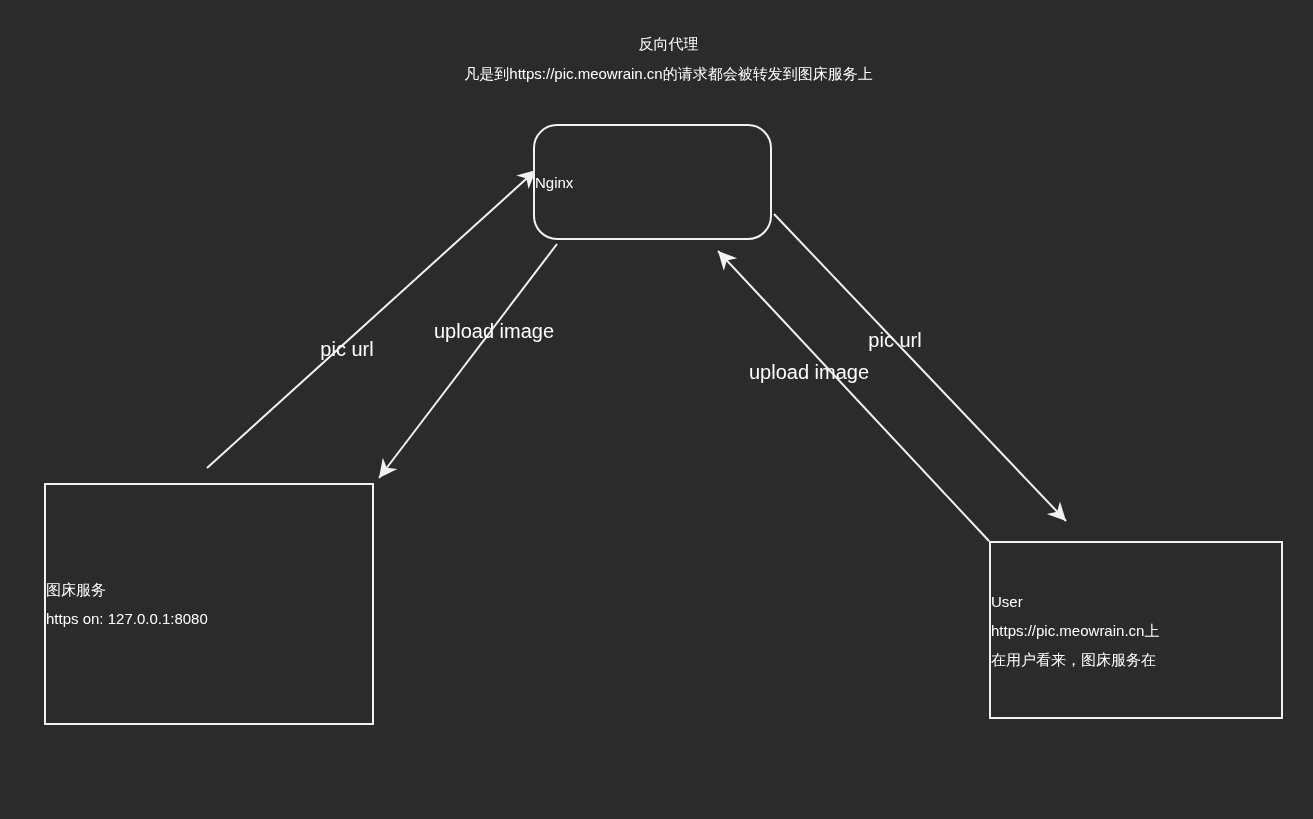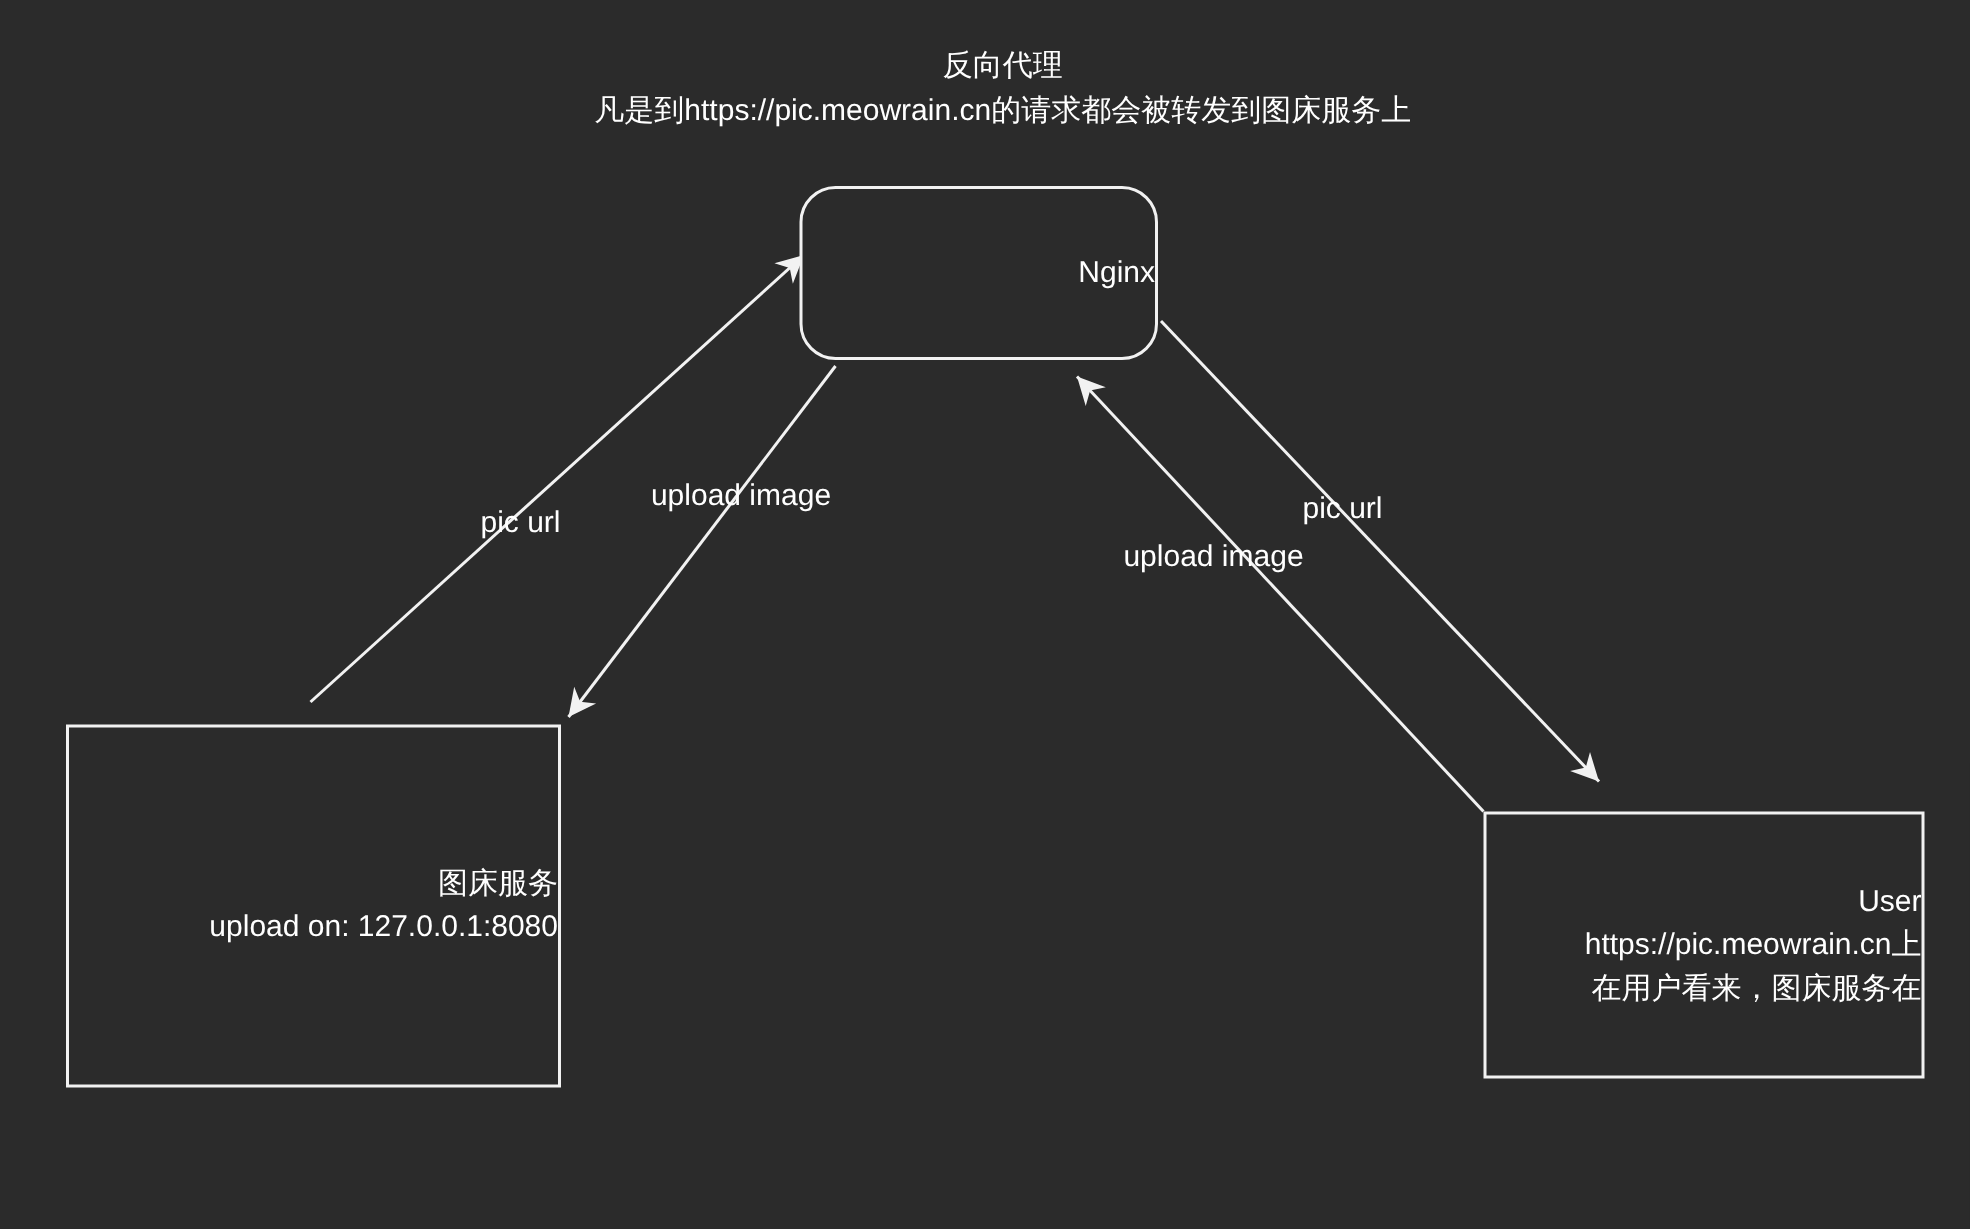--- a/index.html
+++ b/index.html
@@ -29,38 +29,37 @@
     stroke: var(--stroke);
     stroke-width: 2;
     fill: none;
   }
   .diagram-title {
     position: absolute;
     left: 0;
     top: 29px;
     width: 1300px;
     text-align: center;
-    font-size: 20px;
+    font-size: 15px;
     line-height: 30px;
     color: var(--text);
     padding-left: 37px;
   }
   .node {
     position: absolute;
     border: 2px solid var(--stroke);
     background: var(--background);
     display: flex;
     flex-direction: column;
-    align-items: flex-end;
+    align-items: flex-start;
     justify-content: center;
     text-align: center;
-    font-size: 20px;
+    font-size: 15px;
     line-height: 29px;
     color: var(--text);
-    padding-left: 45px;
   }
   .node.rounded { border-radius: 24px; }
   .node-nginx   { left: 533px; top: 124px; width: 239px; height: 116px; }
   .node-imghost { left: 44px;  top: 483px; width: 330px; height: 242px; }
   .node-user    { left: 989px; top: 541px; width: 294px; height: 178px; }
   .edge-label {
     position: absolute;
     transform: translate(-50%, -50%);
     font-size: 20px;
     white-space: nowrap;
@@ -92,21 +91,21 @@
     <div>反向代理</div>
     <div>凡是到https://pic.meowrain.cn的请求都会被转发到图床服务上</div>
   </div>
 
   <div class="node rounded node-nginx">
     <div>Nginx</div>
   </div>
 
   <div class="node node-imghost">
     <div>图床服务</div>
-    <div>upload on: 127.0.0.1:8080</div>
+    <div>https on: 127.0.0.1:8080</div>
   </div>
 
   <div class="node node-user">
     <div>User</div>
     <div>https://pic.meowrain.cn上</div>
     <div>在用户看来，图床服务在</div>
   </div>
 
   <div class="edge-label lbl-pic-url-left">pic url</div>
   <div class="edge-label lbl-upload-img-left">upload image</div>

